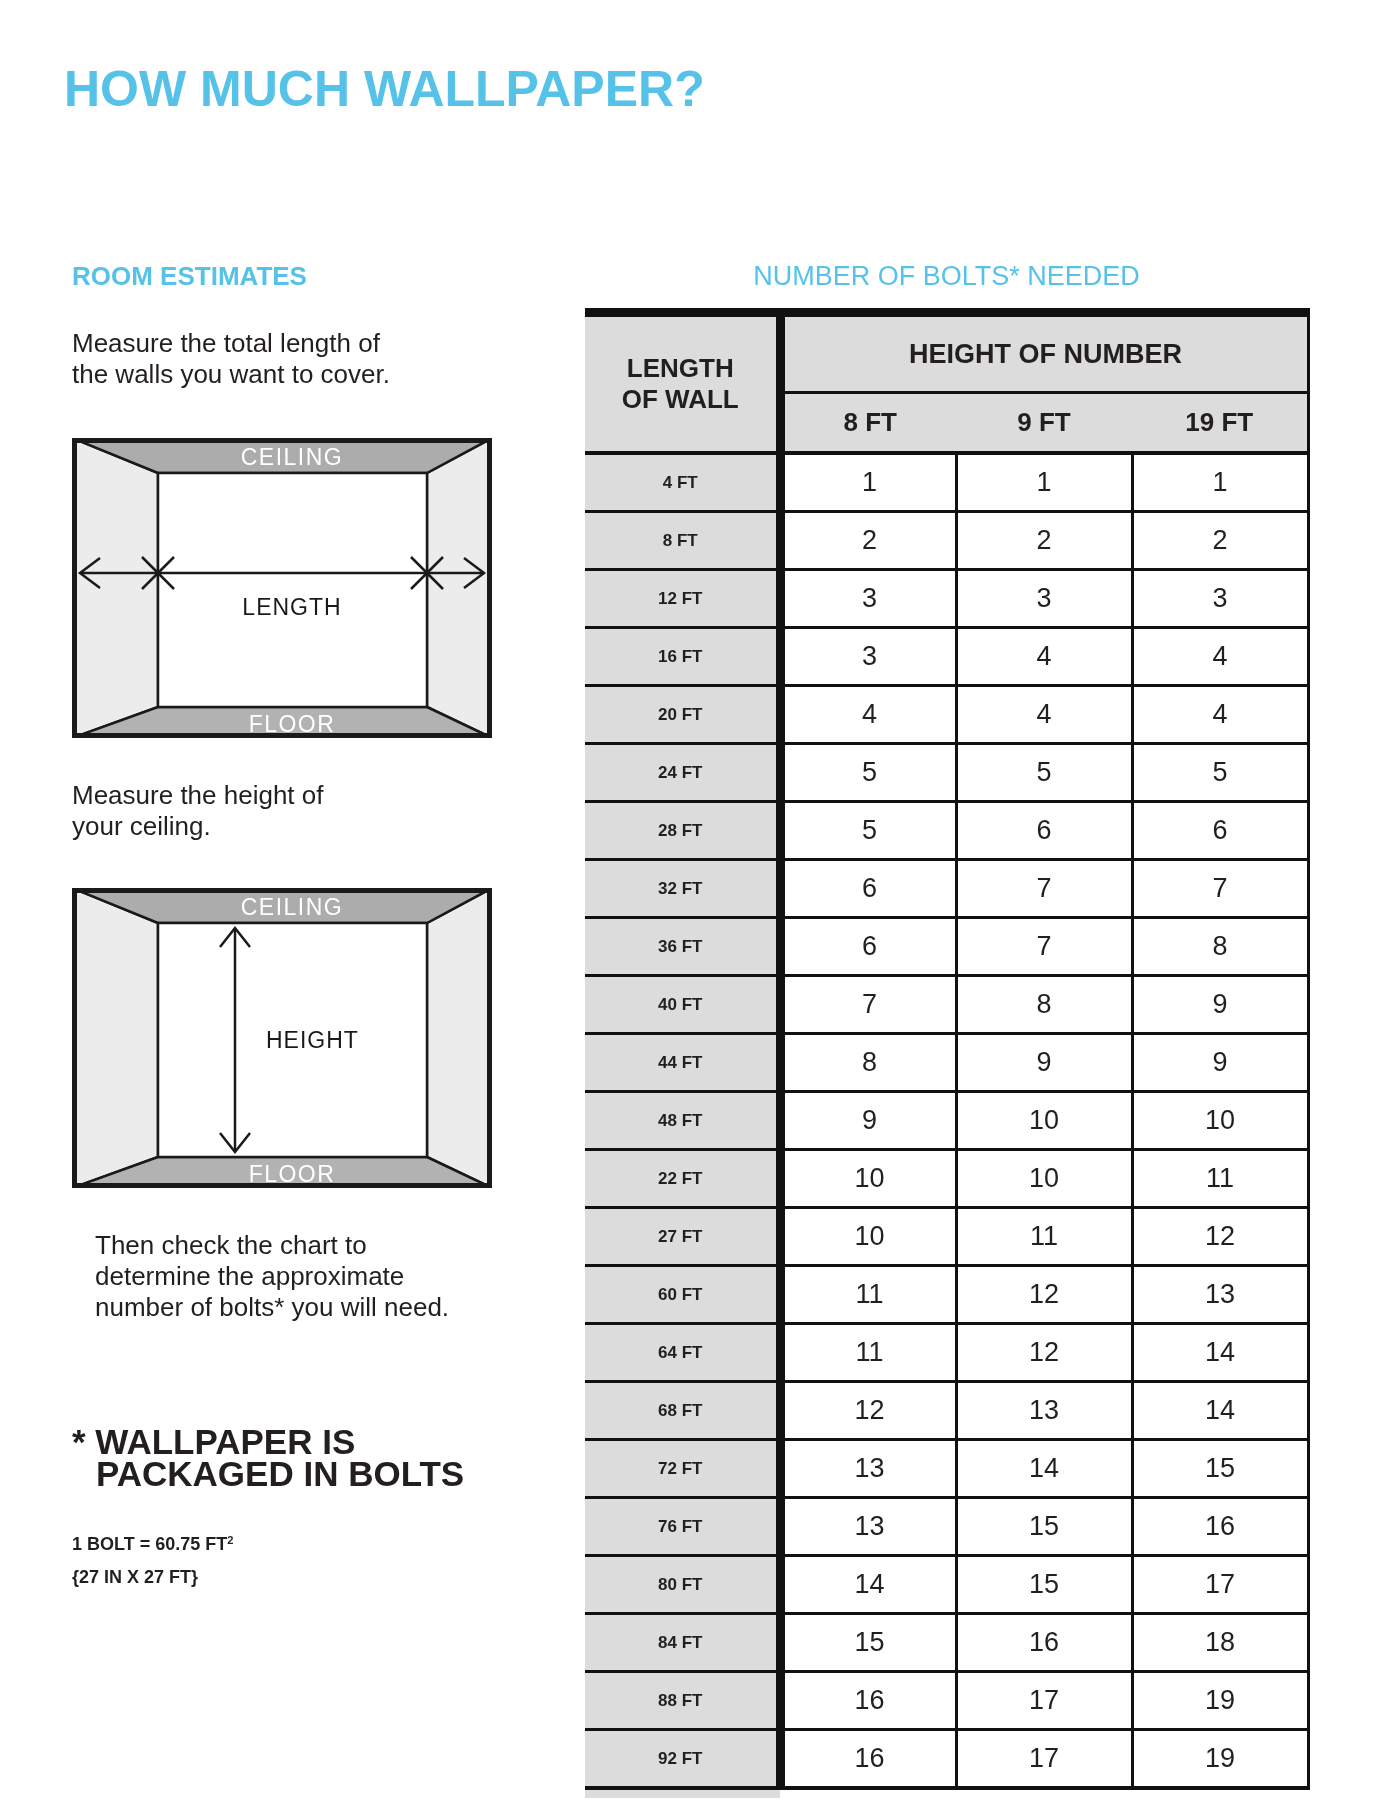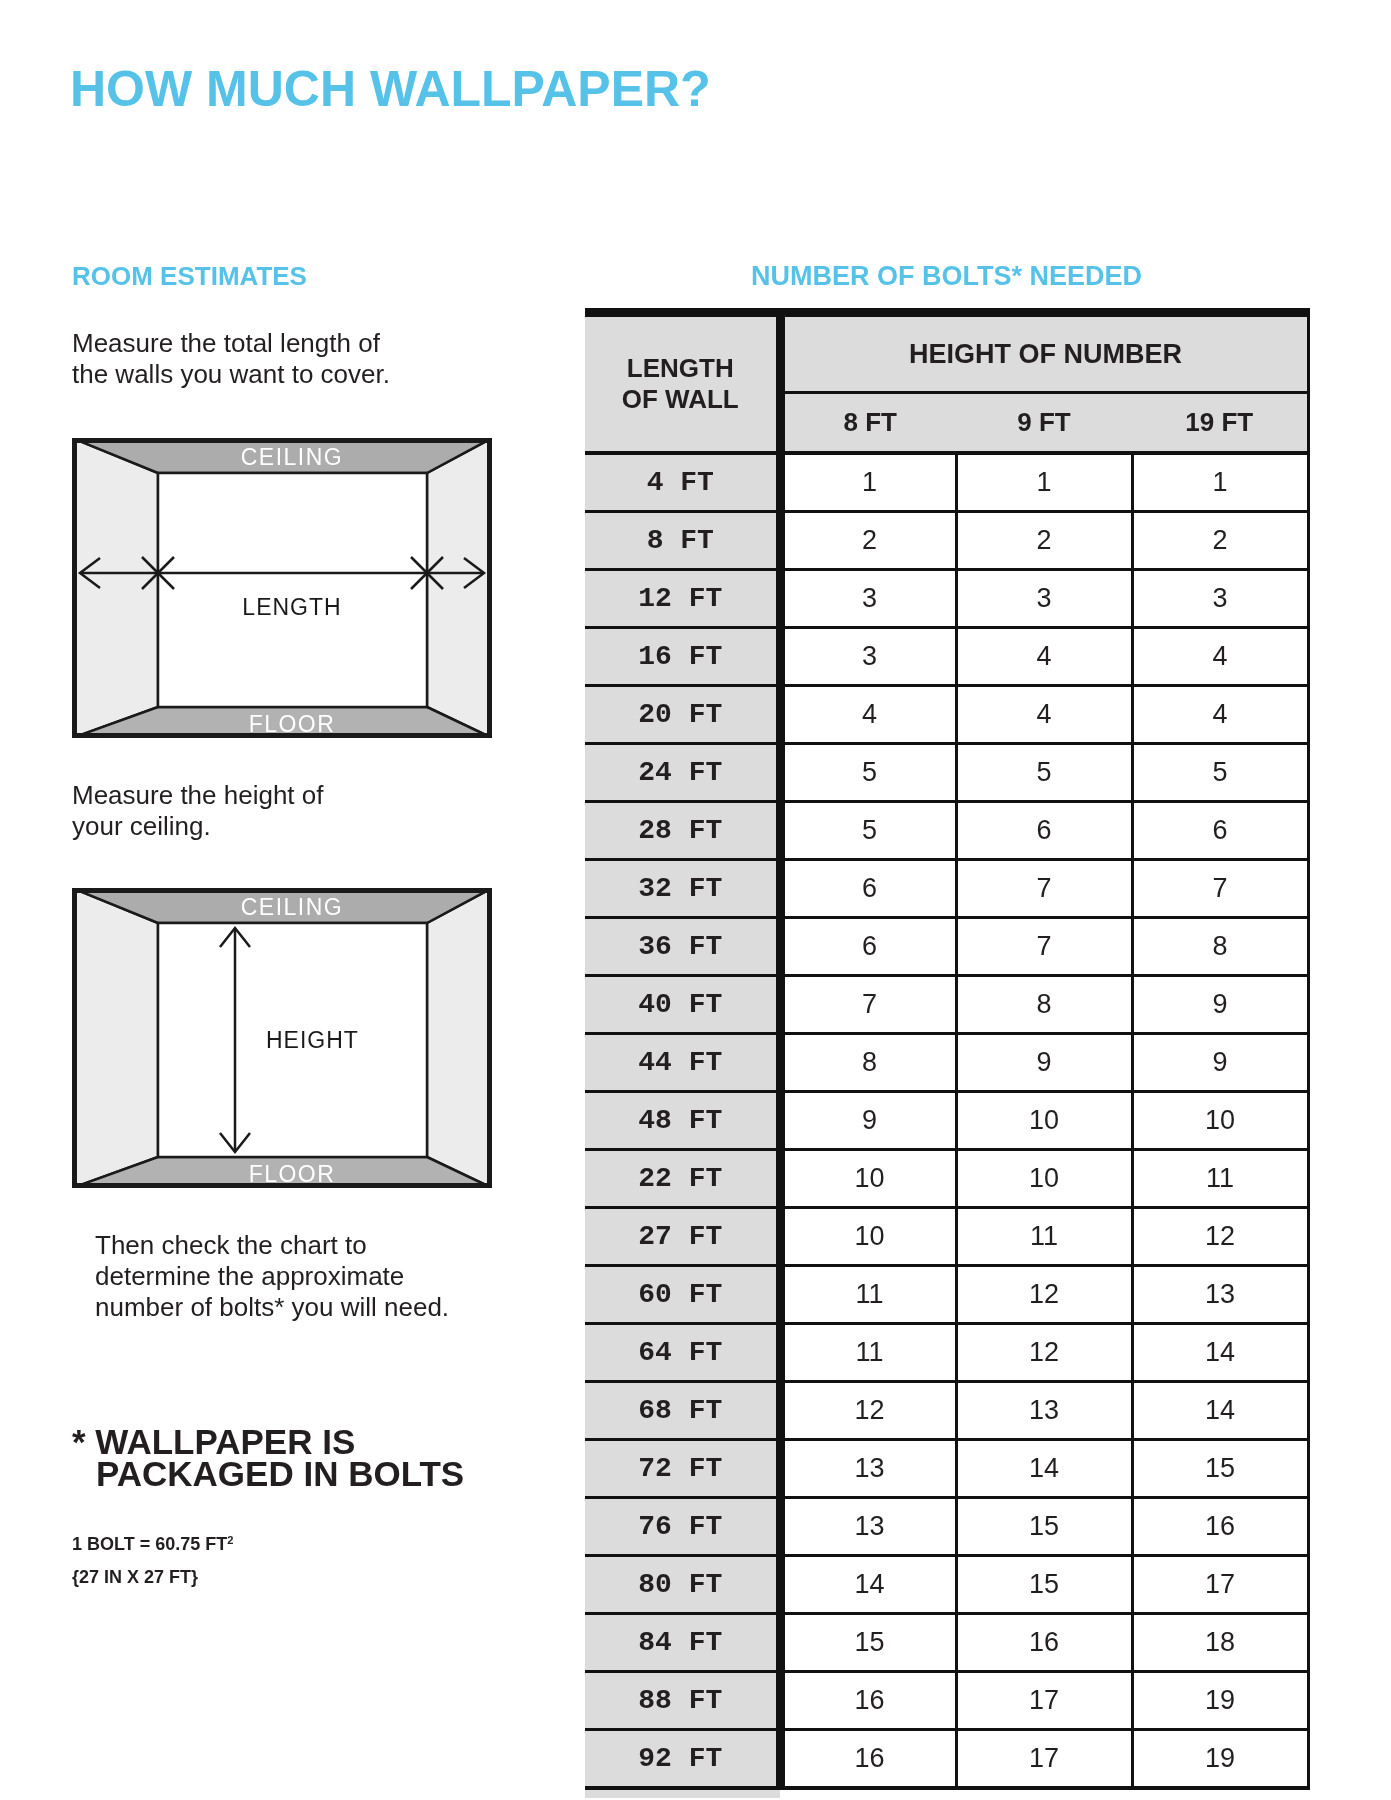--- a/index.html
+++ b/index.html
@@ -12,30 +12,30 @@
     --side:#ECECEC;
   }
   html,body{margin:0;padding:0;}
   body{
     width:1391px;height:1800px;position:relative;background:#ffffff;
     font-family:"Liberation Sans", sans-serif;color:var(--ink);
     overflow:hidden;
   }
   .abs{position:absolute;}
   .page-title{
-    left:70px;top:60px;font-size:50px;font-weight:bold;color:var(--blue);
+    left:64px;top:60px;font-size:50px;font-weight:bold;color:var(--blue);
     letter-spacing:0px;white-space:nowrap;
   }
   .section-heading{
     font-size:26px;font-weight:bold;color:var(--blue);white-space:nowrap;
   }
   .room-estimates{left:72px;top:261px;}
   .table-title{
     left:585px;top:261px;width:723px;text-align:center;
-    font-size:27px;font-weight:bold;color:var(--blue);
+    font-size:27px;font-weight:normal;color:var(--blue);
   }
   .para{
     left:72px;font-size:26px;line-height:31px;white-space:pre-line;
   }
   .para1{top:328px;}
   .para2{top:780px;}
   .para3{top:1230px;margin-left:23px;}
   .footnote{
     left:72px;top:1426px;font-size:35px;line-height:32px;font-weight:bold;
     white-space:nowrap;
@@ -74,21 +74,21 @@
   tr.sub th{
     background:var(--cellgray);
     border-bottom:4px solid var(--line);
     font-size:26px;font-weight:bold;height:57px;
   }
   tr.sub th:last-child{border-right:3px solid var(--line);}
   tbody th.row-label{
     background:var(--cellgray);
     border-right:9px solid var(--line);
     border-top:3px solid var(--line);
-    font-size:28px;font-weight:bold;height:55px;font-family:Liberation Mono, monospace;
+    font-size:17px;font-weight:bold;height:55px;
   }
   tbody td{
     border:3px solid var(--line);
     font-size:27px;height:55px;background:#fff;
   }
   tbody tr:last-child th.row-label,
   tbody tr:last-child td{border-bottom:4px solid var(--line);}
   .strip{
     position:absolute;left:0;top:100%;width:195px;height:8px;
     background:var(--cellgray);

